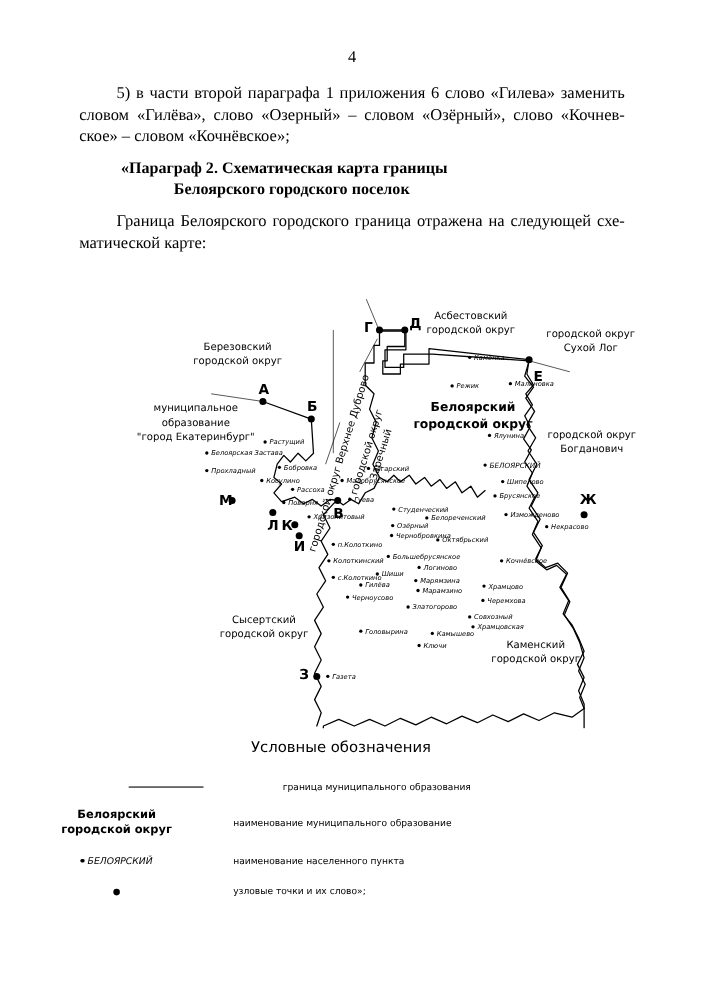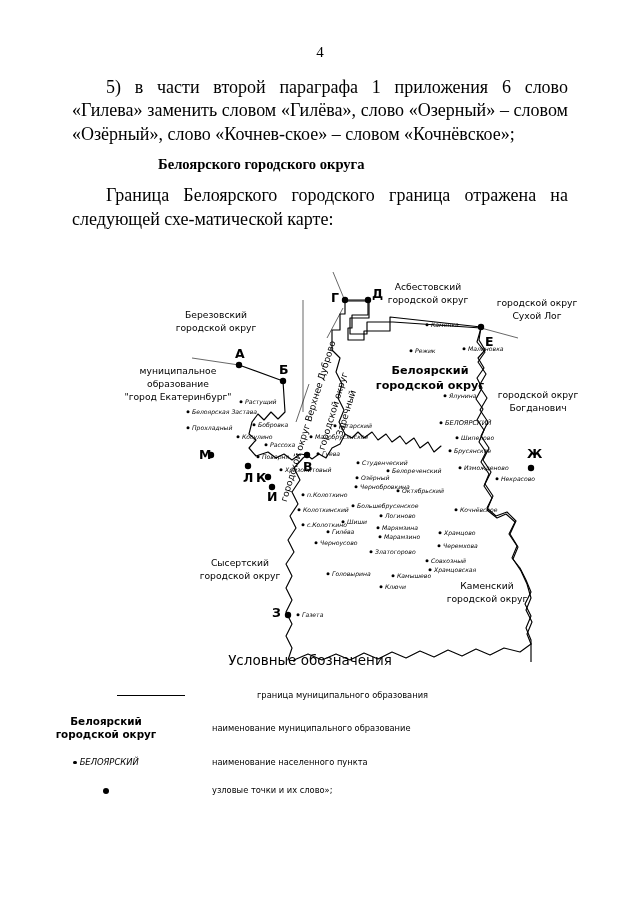--- a/index.html
+++ b/index.html
@@ -26,21 +26,21 @@
     text-align: center;
     font-size: 15px;
   }
   .doc-body {
     position: absolute;
     top: 76px;
     left: 72px;
     width: 496px;
   }
   .para {
-    font-size: 18px;
+    font-size: 15px;
     line-height: 1.30;
     text-align: justify;
     text-indent: 34px;
     margin: 0 0 7px 0;
     hyphens: none;
   }
   .para.justify-all {
     text-align-last: left;
   }
   .heading {
@@ -106,21 +106,21 @@
   }
   .leader {
     fill: none;
     stroke: #000;
     stroke-width: 0.55;
   }
 
   
   #legend {
     position: absolute;
-    top: 652px;
+    top: 672px;
     left: 0;
     width: 620px;
   }
   #legend-title {
     text-align: center;
     font-family: "DejaVu Sans", sans-serif;
     font-size: 13.5px;
     margin-bottom: 22px;
   }
   .leg-row {
@@ -182,21 +182,22 @@
 <body>
 
 <div id="page">
 
   <div class="page-number">4</div>
 
   <div class="doc-body">
     <p class="para">5) в части второй параграфа 1 приложения 6 слово «Гилева» заменить словом «Гилёва», слово «Озерный» – словом «Озёрный», слово «Кочнев-ское» – словом «Кочнёвское»;</p>
 
     <div class="heading">
-      <span class="l2">Белоярского городского округа</span>
+      <span class="l1">«Параграф 2. Схематическая карта границы</span>
+      <span class="l2">Белоярского городского поселок</span>
     </div>
 
     <p class="para">Граница Белоярского городского граница отражена на следующей схе-матической карте:</p>
   </div>
 
   <div id="map-wrap">
     <svg id="map-svg" width="640" height="400" viewBox="0 0 640 400" xmlns="http://www.w3.org/2000/svg">
 
       <path class="border-line" d="M345,38 L368,38 L368,53 L352,53 L352,66 L348,66 L348,78 L364,78 L364,69 L390,69
            L390,55 L481,65

